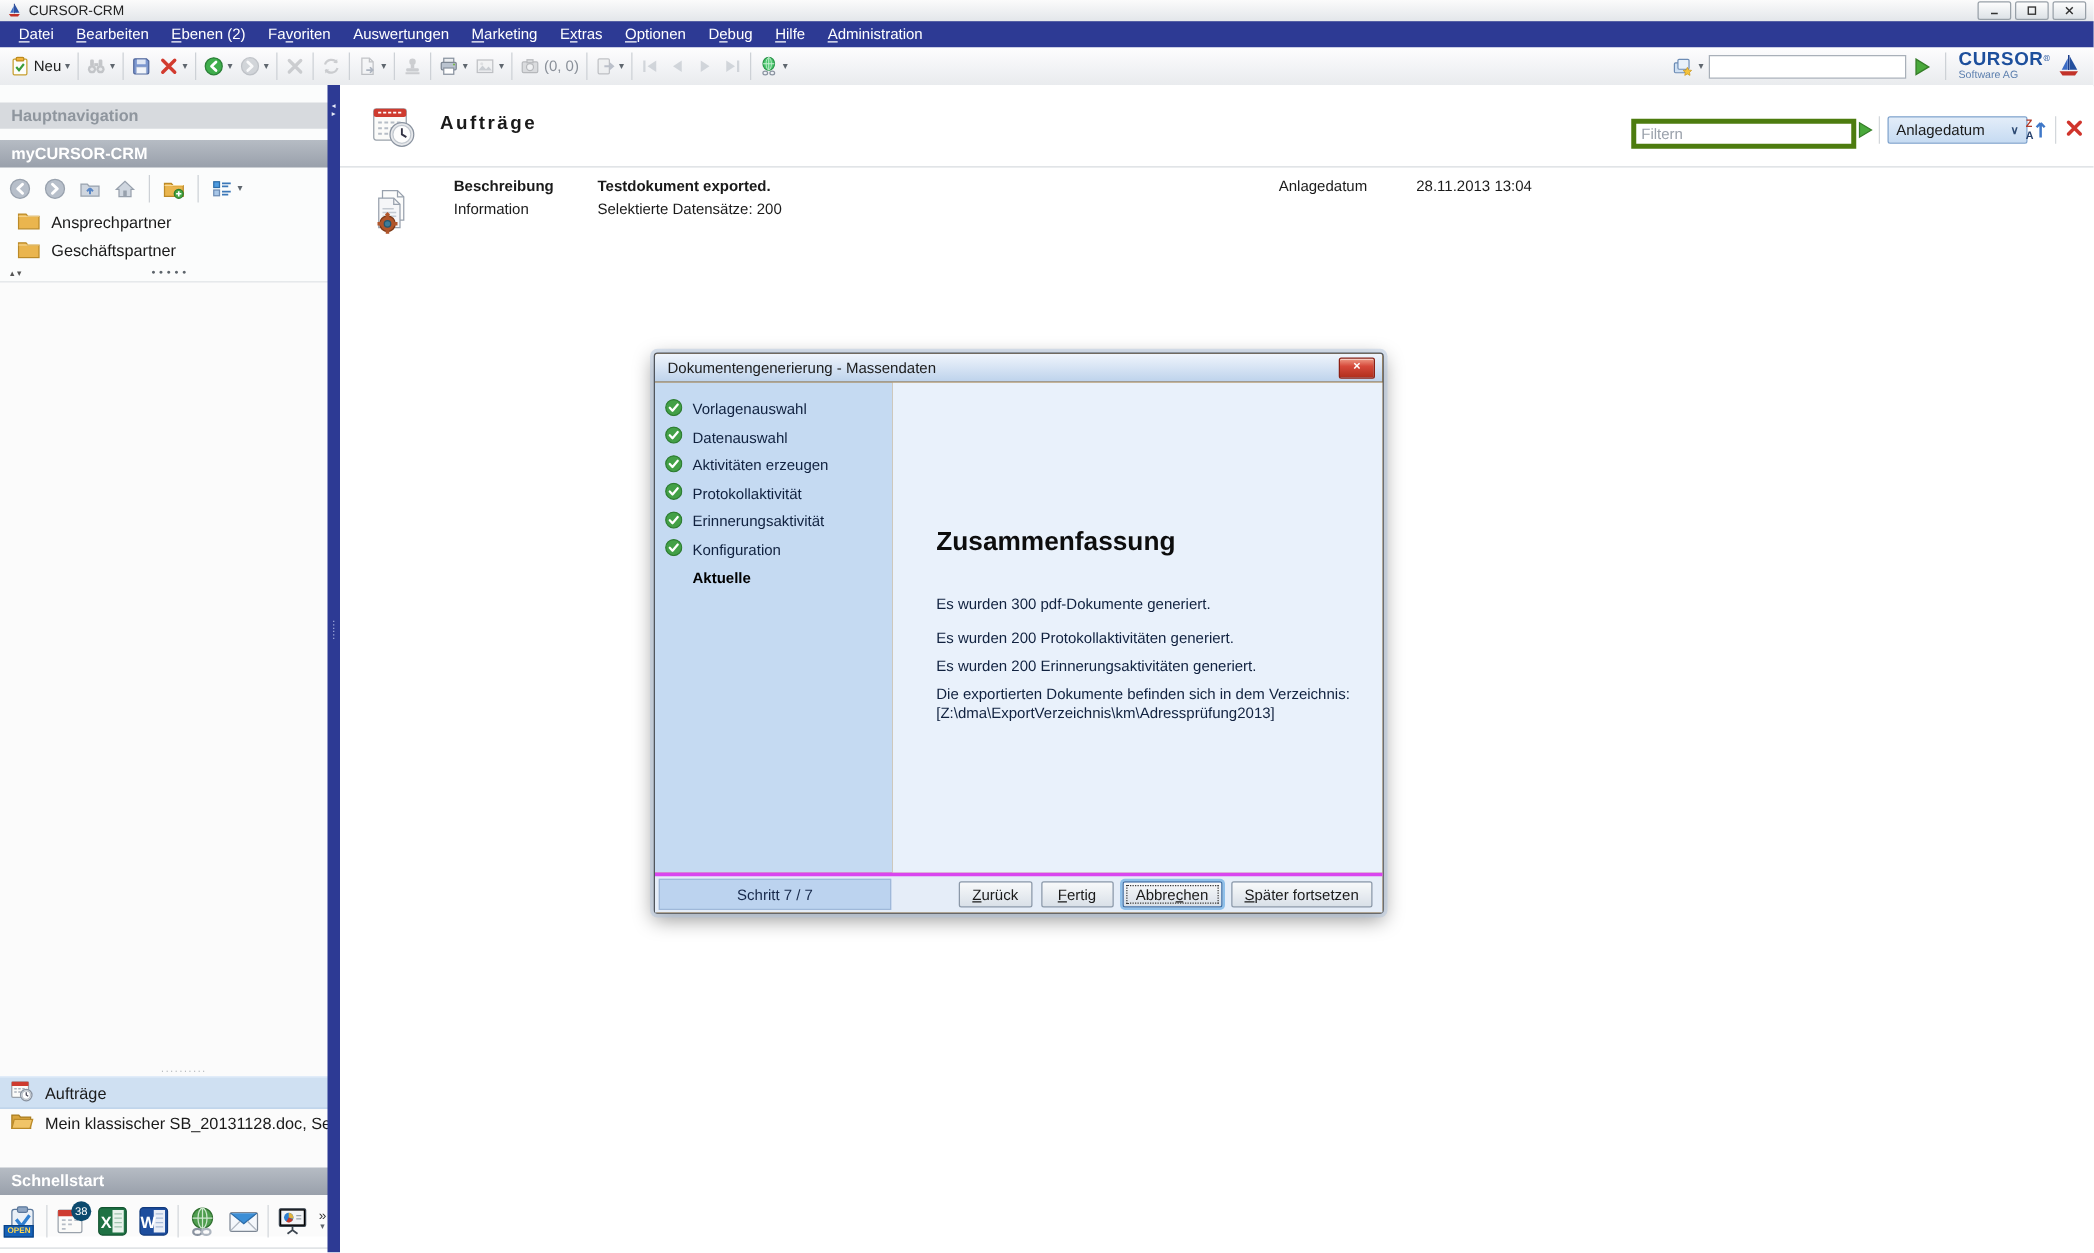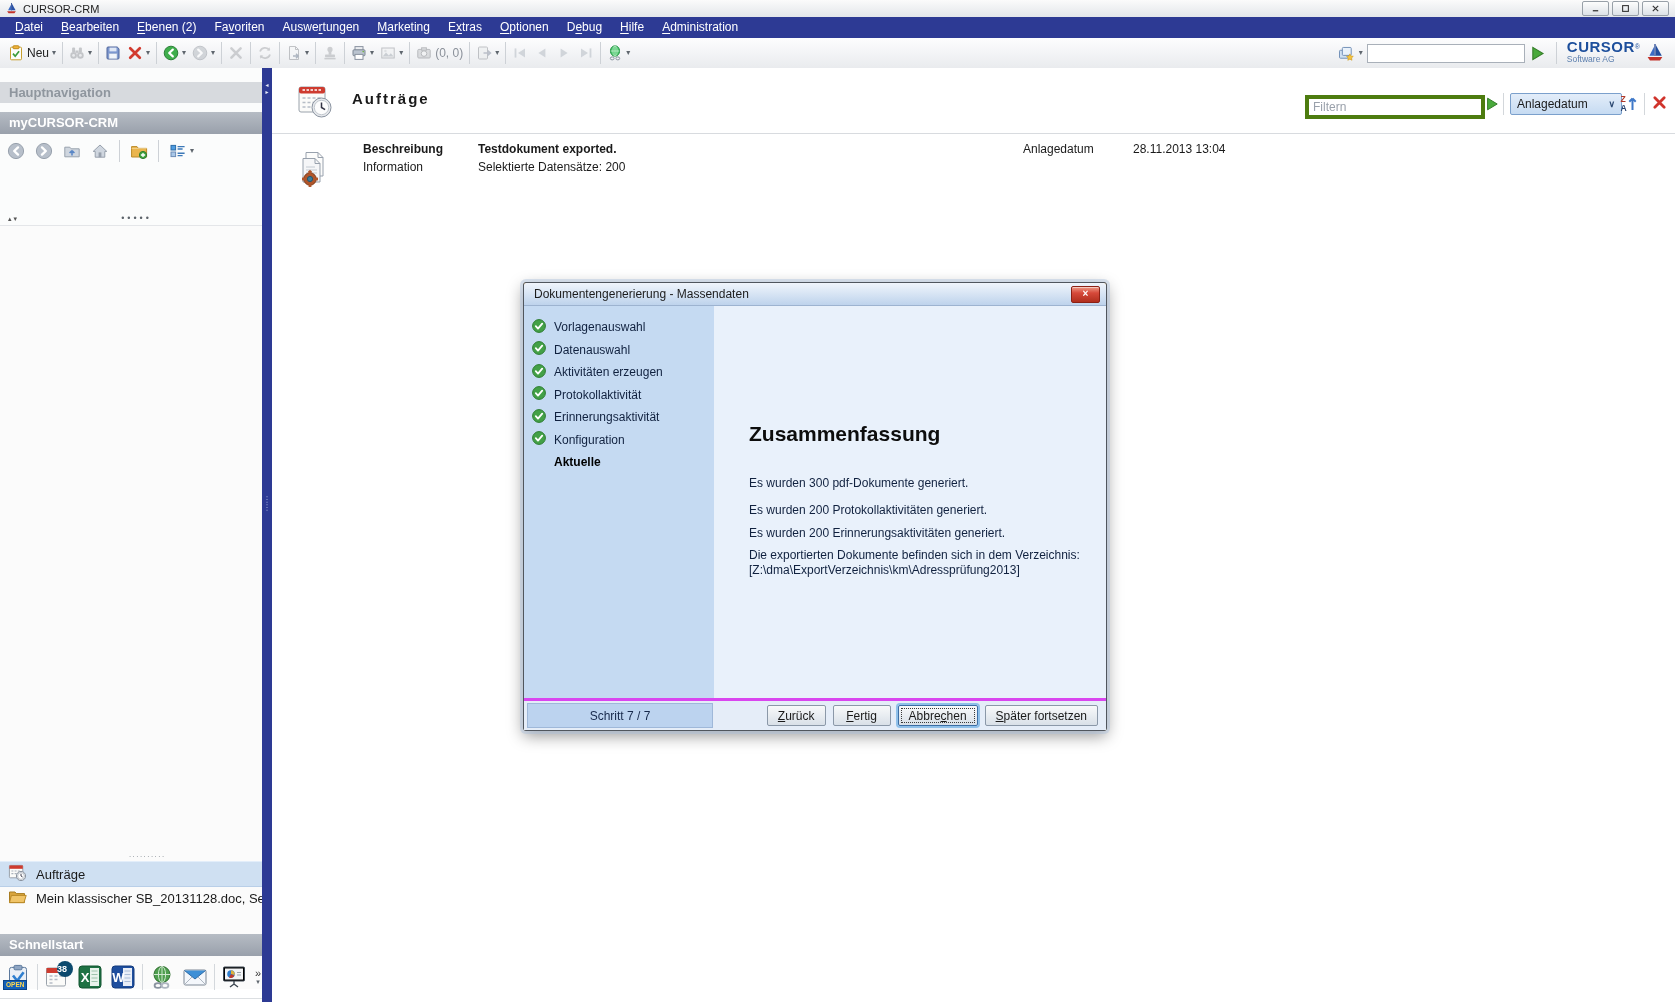--- a/index.html
+++ b/index.html
@@ -71,22 +71,22 @@
   .side-more{position:absolute;right:3px;top:838px;width:19px;height:30px;border:1px solid #c3c8cf;border-radius:2px;
     background:linear-gradient(#fbfcfd,#e7ebef);display:flex;flex-direction:column;align-items:center;justify-content:center;
     font-size:10px;color:#333;line-height:9px;}
   .side-more .dd{font-size:7px;}
   .qs-row{position:absolute;left:4px;right:0;top:892px;height:34px;display:flex;align-items:center;gap:5px;}
   .qs-item{position:relative;width:28px;height:28px;display:flex;align-items:center;justify-content:center;}
   .qs-item svg{width:26px;height:26px;display:block;}
   .qs-sep{width:1px;height:26px;background:#d4d8dc;}
   .badge-open{position:absolute;left:-1px;bottom:1px;background:#1460b8;color:#ffd74d;font-size:6.5px;
     font-weight:bold;padding:0 2px;border:1px solid #0c4486;line-height:8px;}
-  .badge-38{position:absolute;right:-2px;top:-2px;background:#0c4a6e;color:#fff;font-size:9px;font-weight:bold;
-    width:16px;height:16px;border-radius:50%;text-align:left;line-height:16px;}
+  .badge-38{position:absolute;right:-2px;top:-2px;background:#0c4a6e;color:#fff;font-size:9px;font-weight:normal;
+    width:16px;height:16px;border-radius:50%;text-align:center;line-height:16px;}
   .qs-more{margin-left:2px;display:flex;flex-direction:column;align-items:center;font-size:11px;color:#333;line-height:9px;}
   .qs-more .dd{font-size:7px;}
   .side-bottom{position:absolute;left:0;right:0;top:930px;bottom:0;background:#eef0f2;border-top:1px solid #dcdfe2;}
   
   .strip{position:absolute;left:262px;top:68px;width:10px;bottom:0;background:#2d3a94;
     display:flex;flex-direction:column;align-items:center;}
   .strip .arr{color:#e8ecf8;font-size:6px;line-height:7px;margin-top:14px;}
   .strip .mid{color:#aeb8e2;font-size:8px;line-height:8px;margin-top:400px;}
   
   .main{position:absolute;left:272px;top:68px;right:0;bottom:0;background:#fff;}
@@ -471,20 +471,36 @@
           <span>
             <svg viewBox="0 0 18 18">
               <rect x="2" y="3.4" width="4.6" height="4.6" fill="#4d9be0" stroke="#2d6da8"></rect>
               <rect x="2" y="10" width="4.6" height="4.6" fill="#a8c7e8" stroke="#6d8cb5"></rect>
               <path d="M8.6 4.6h7M8.6 7h5M8.6 11.2h7M8.6 13.6h5" stroke="#3c78b8" stroke-width="1.4"></path>
             </svg>
           </span>
           <span class="dd">▾</span>
         </div>
       </div>
+    <div class="folder-list" id="folder-list">
+        <div class="folder-row">
+          <span><svg viewBox="0 0 18 15">
+              <path d="M.8 2.2h6l1.4 1.8h9v10H.8z" fill="#eab54e" stroke="#bb8a28"></path>
+              <path d="M.8 4h16.4" stroke="#f6d999" stroke-width=".8"></path>
+            </svg></span>
+          <span>Ansprechpartner</span>
+        </div>
+        <div class="folder-row">
+          <span><svg viewBox="0 0 18 15">
+              <path d="M.8 2.2h6l1.4 1.8h9v10H.8z" fill="#eab54e" stroke="#bb8a28"></path>
+              <path d="M.8 4h16.4" stroke="#f6d999" stroke-width=".8"></path>
+            </svg></span>
+          <span>Geschäftspartner</span>
+        </div>
+      </div>
     <div class="scrollbar">
       <div class="sbtn">▲</div>
       <div class="sbtn">▼</div>
     </div>
     <div class="split-row">
       <span class="split-arrows">▴▾</span>
       <span class="split-dots">•••••</span>
       <span style="width:40px;"></span>
     </div>
     <div class="side-h2" style="top:157px;">

